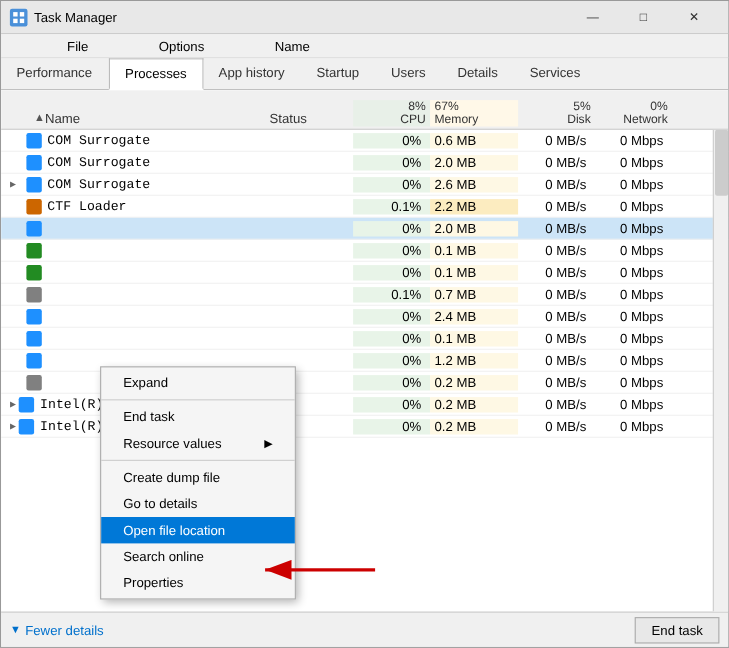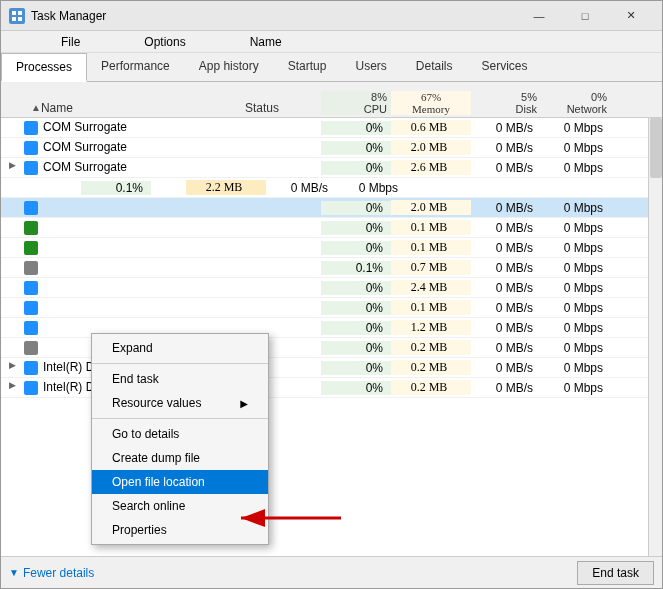--- a/index.html
+++ b/index.html
@@ -22,34 +22,34 @@
     .tab.active { background: #fff; border-top: 1px solid #bbb; border-right: 1px solid #bbb; border-left: 1px solid #bbb; border-bottom: 2px solid #fff; margin-bottom: -1px; color: #000; }
 
     .content { flex: 1; display: flex; flex-direction: column; background: #fff; overflow: hidden; }
 
     .table-header { display: flex; background: #f0f0f0; border-bottom: 1px solid #ccc; height: 36px; align-items: flex-end; padding-bottom: 2px; flex-shrink: 0; }
     .col-status { flex: 0 0 80px; padding: 0 4px; font-size: 12px; color: #333; }
     .header-pct { font-size: 11px; color: #333; font-weight: normal; }
     .header-label { font-size: 11px; color: #333; }
 
     .col-header-cpu { flex: 0 0 70px; text-align: right; padding: 0 4px; background: #e8f0e8; }
-    .col-header-memory { flex: 0 0 80px; text-align: center; padding: 0 4px; background: #fff8e8; font-family: Liberation Serif, serif; }
+    .col-header-memory { flex: 0 0 80px; text-align: left; padding: 0 4px; background: #fff8e8; }
     .col-header-disk { flex: 0 0 70px; text-align: right; padding: 0 4px; }
     .col-header-network { flex: 0 0 70px; text-align: right; padding: 0 4px; }
 
     .table-body { flex: 1; overflow-y: auto; overflow-x: hidden; position: relative; }
 
     .row { display: flex; height: 20px; align-items: center; border-bottom: 1px solid #f0f0f0; cursor: default; }
     .row.selected { background: #cce4f7; }
 
-    .cell-name { flex: 0 0 240px; padding: 0 4px 0 8px; font-size: 12px; color: #000; display: flex; align-items: flex-start; white-space: nowrap; overflow: hidden; }
+    .cell-name { flex: 0 0 240px; padding: 0 4px 0 8px; font-size: 12px; color: #000; display: flex; align-items: center; white-space: nowrap; overflow: hidden; font-family: Liberation Mono, monospace; }
     .cell-status { flex: 0 0 80px; padding: 0 4px; font-size: 12px; color: #333; }
     .cell-cpu { flex: 0 0 70px; text-align: right; padding: 0 8px 0 4px; font-size: 12px; color: #000; background: #e8f4e8; }
-    .cell-memory { flex: 0 0 80px; text-align: center; padding: 0 8px 0 4px; font-size: 12px; color: #000; background: #fef8e4; font-family: Liberation Serif, serif; }
-    .cell-memory.med { background: #fcecc0; margin-left: 35px; }
+    .cell-memory { flex: 0 0 80px; text-align: left; padding: 0 8px 0 4px; font-size: 12px; color: #000; background: #fef8e4; }
+    .cell-memory.med { background: #fcecc0; }
     .cell-disk { flex: 0 0 70px; text-align: right; padding: 0 8px 0 4px; font-size: 12px; color: #000; }
     .cell-network { flex: 0 0 70px; text-align: right; padding: 0 8px 0 4px; font-size: 12px; color: #000; }
 
     .expand-arrow { width: 12px; display: inline-block; color: #666; font-size: 9px; margin-right: 2px; }
     .row-icon { width: 16px; height: 16px; margin-right: 4px; flex-shrink: 0; display: inline-flex; align-items: center; justify-content: center; }
 
     .icon-blue { background: #1e90ff; border-radius: 2px; width: 14px; height: 14px; display: inline-block; }
     .icon-green { background: #228b22; border-radius: 2px; width: 14px; height: 14px; display: inline-block; }
     .icon-ctf { background: #cc6600; border-radius: 2px; width: 14px; height: 14px; display: inline-block; }
     .icon-gray { background: #808080; border-radius: 2px; width: 14px; height: 14px; display: inline-block; }
@@ -97,22 +97,22 @@
     </div>
   </div>
 
   <div class="menu-bar">
     <span class="menu-item">File</span>
     <span class="menu-item">Options</span>
     <span class="menu-item">Name</span>
   </div>
 
   <div class="tabs">
+    <div class="tab">Performance</div>
     <div class="tab active">Processes</div>
-    <div class="tab">Performance</div>
     <div class="tab">App history</div>
     <div class="tab">Startup</div>
     <div class="tab">Users</div>
     <div class="tab">Details</div>
     <div class="tab">Services</div>
   </div>
 
   <div class="content">
 
     <div class="table-header">
@@ -180,20 +180,27 @@
           <span>COM Surrogate</span>
         </div>
         <div class="cell-status"></div>
         <div class="cell-cpu">0%</div>
         <div class="cell-memory">2.6 MB</div>
         <div class="cell-disk">0 MB/s</div>
         <div class="cell-network">0 Mbps</div>
       </div>
 
       <div class="row">
+        <div class="cell-name">
+          <span class="expand-arrow"> </span>
+          <span class="row-icon">
+              <span class="icon-ctf"></span>
+            </span>
+          <span>CTF Loader</span>
+        </div>
         <div class="cell-status"></div>
         <div class="cell-cpu">0.1%</div>
         <div class="cell-memory med">2.2 MB</div>
         <div class="cell-disk">0 MB/s</div>
         <div class="cell-network">0 Mbps</div>
       </div>
 
       <div class="row selected">
         <div class="cell-name">
           <span class="expand-arrow"> </span>
@@ -343,22 +350,22 @@
 
       <div class="context-menu">
         <div class="ctx-item">Expand</div>
         <div class="ctx-separator"></div>
         <div class="ctx-item">End task</div>
         <div class="ctx-item">
           <span>Resource values</span>
           <span class="ctx-arrow">▶</span>
         </div>
         <div class="ctx-separator"></div>
+        <div class="ctx-item">Create dump file</div>
         <div class="ctx-item">Go to details</div>
-        <div class="ctx-item">Create dump file</div>
         <div class="ctx-item active-item">Open file location</div>
         <div class="ctx-item">Search online</div>
         <div class="ctx-item">Properties</div>
       </div>
 
       <div class="red-arrow">
         <svg width="120" height="24" viewBox="0 0 120 24">
           <defs>
             <marker id="arrowhead" markerWidth="8" markerHeight="6" refX="8" refY="3" orient="auto">
               <polygon points="0 0, 8 3, 0 6" fill="#cc0000"></polygon>

